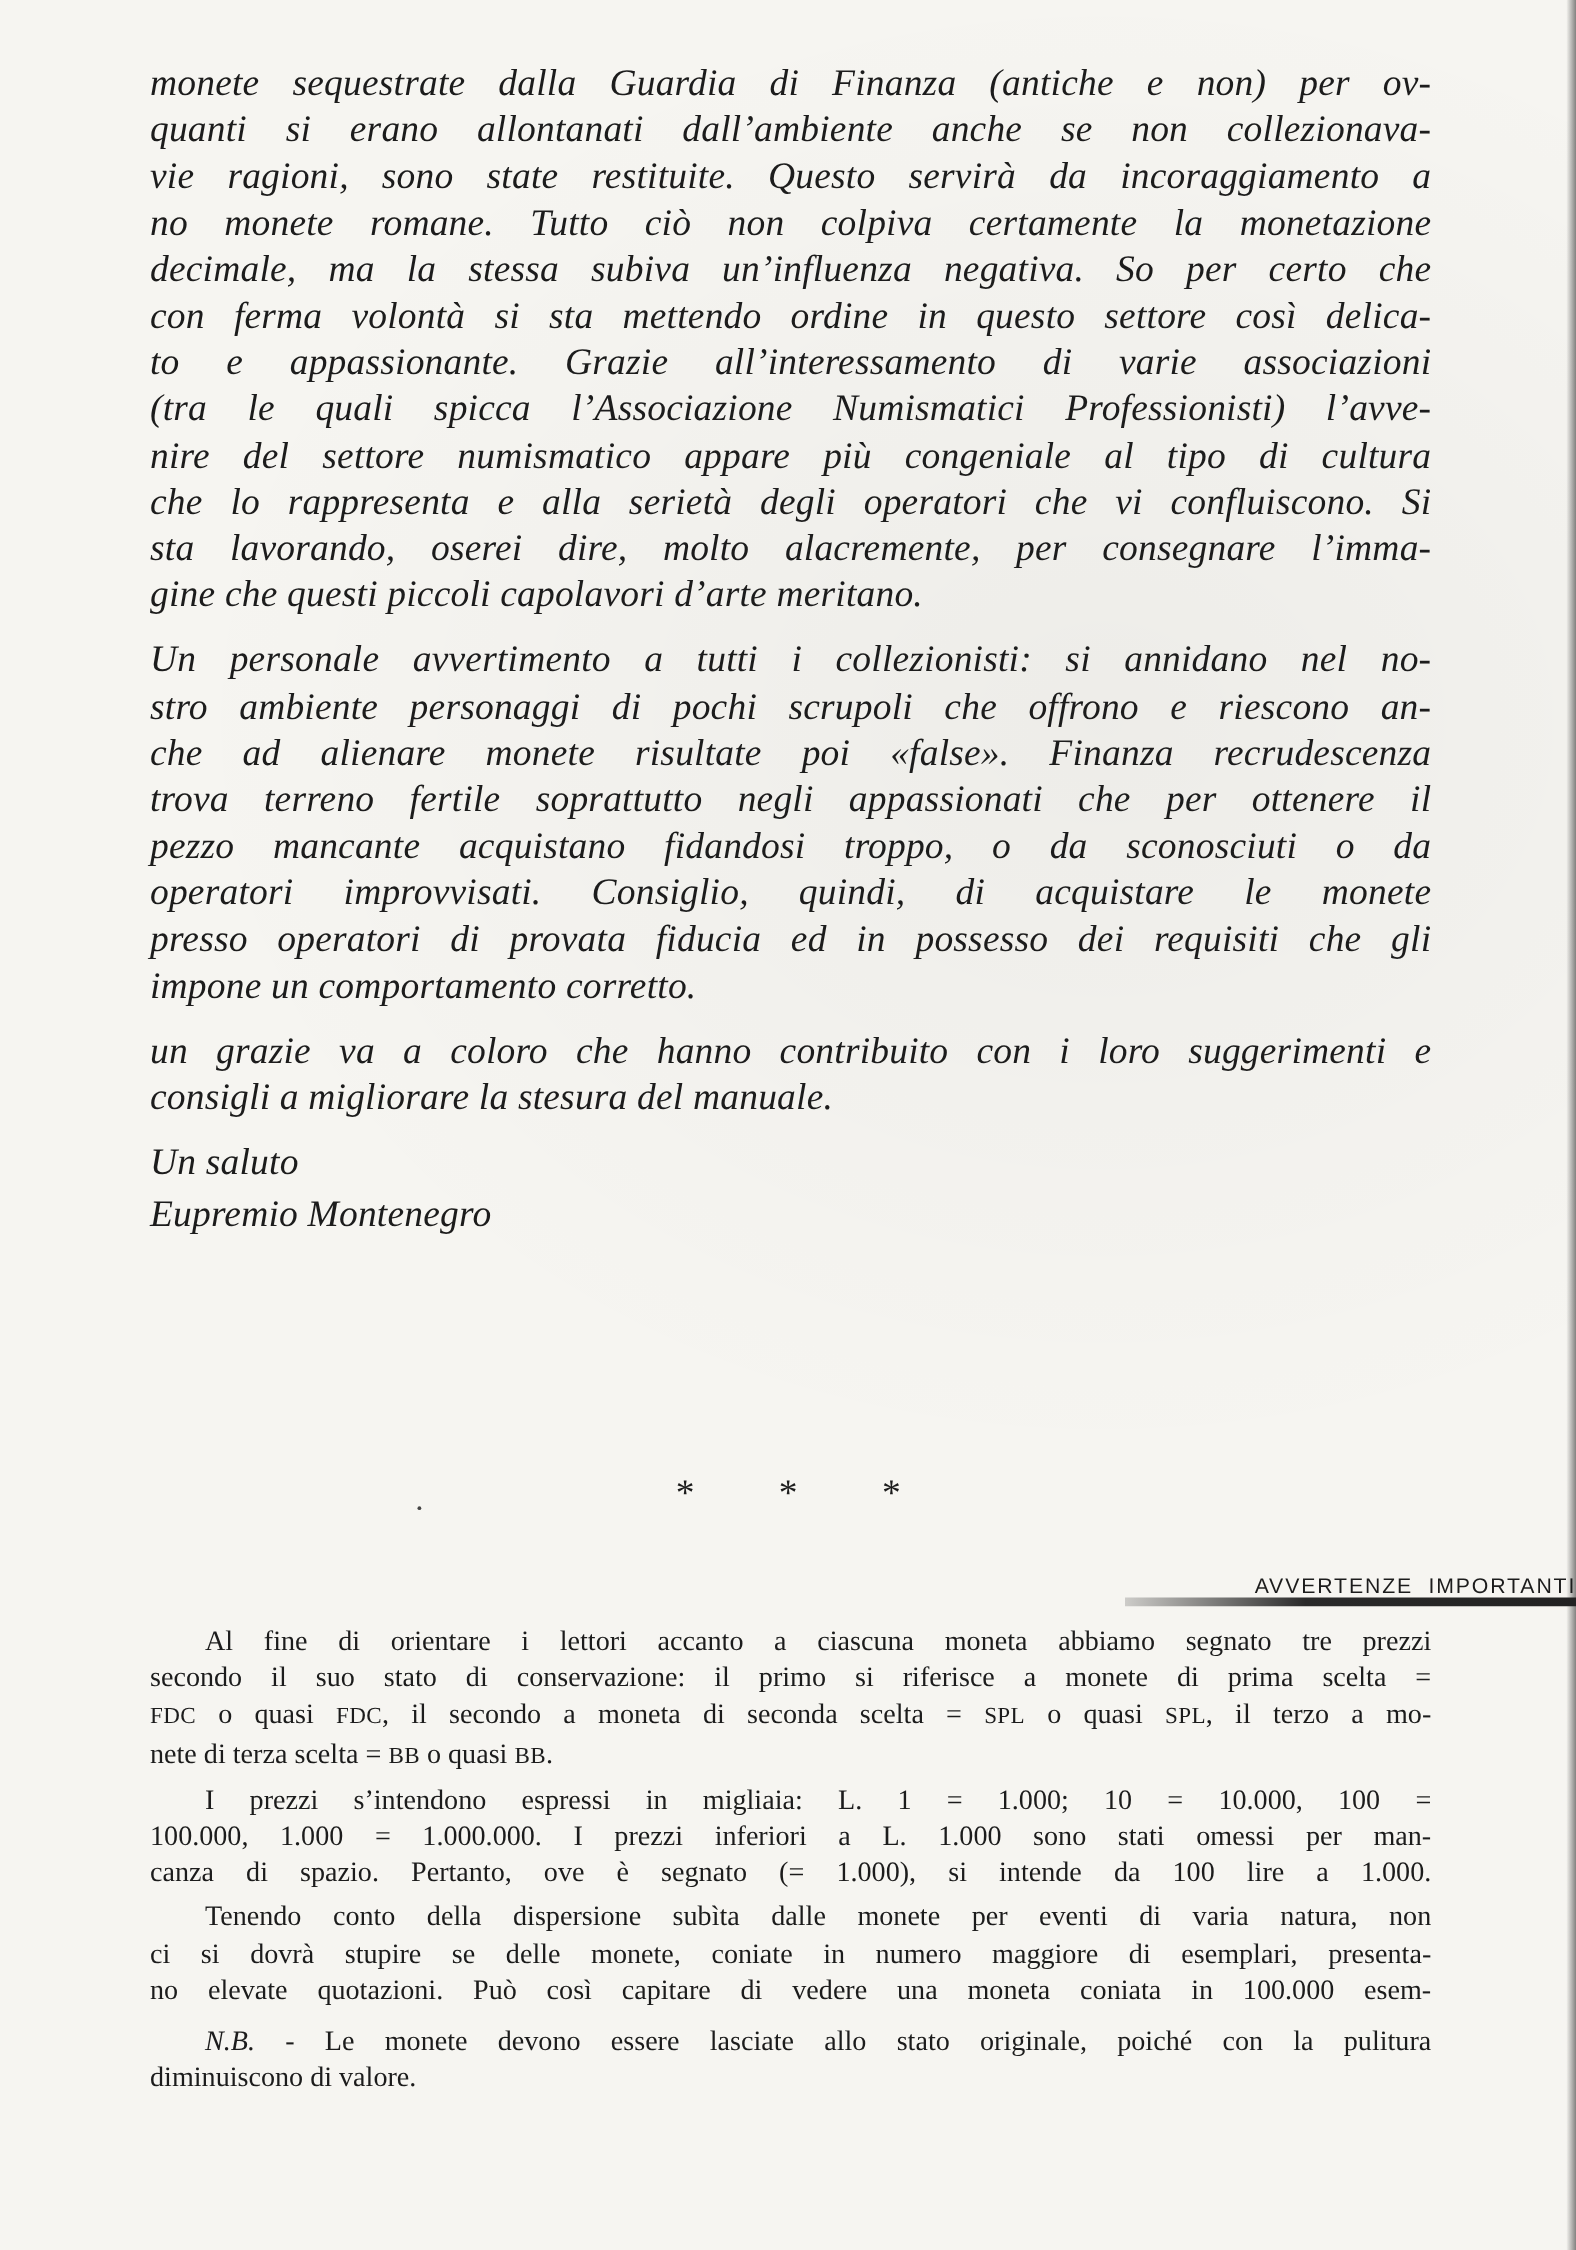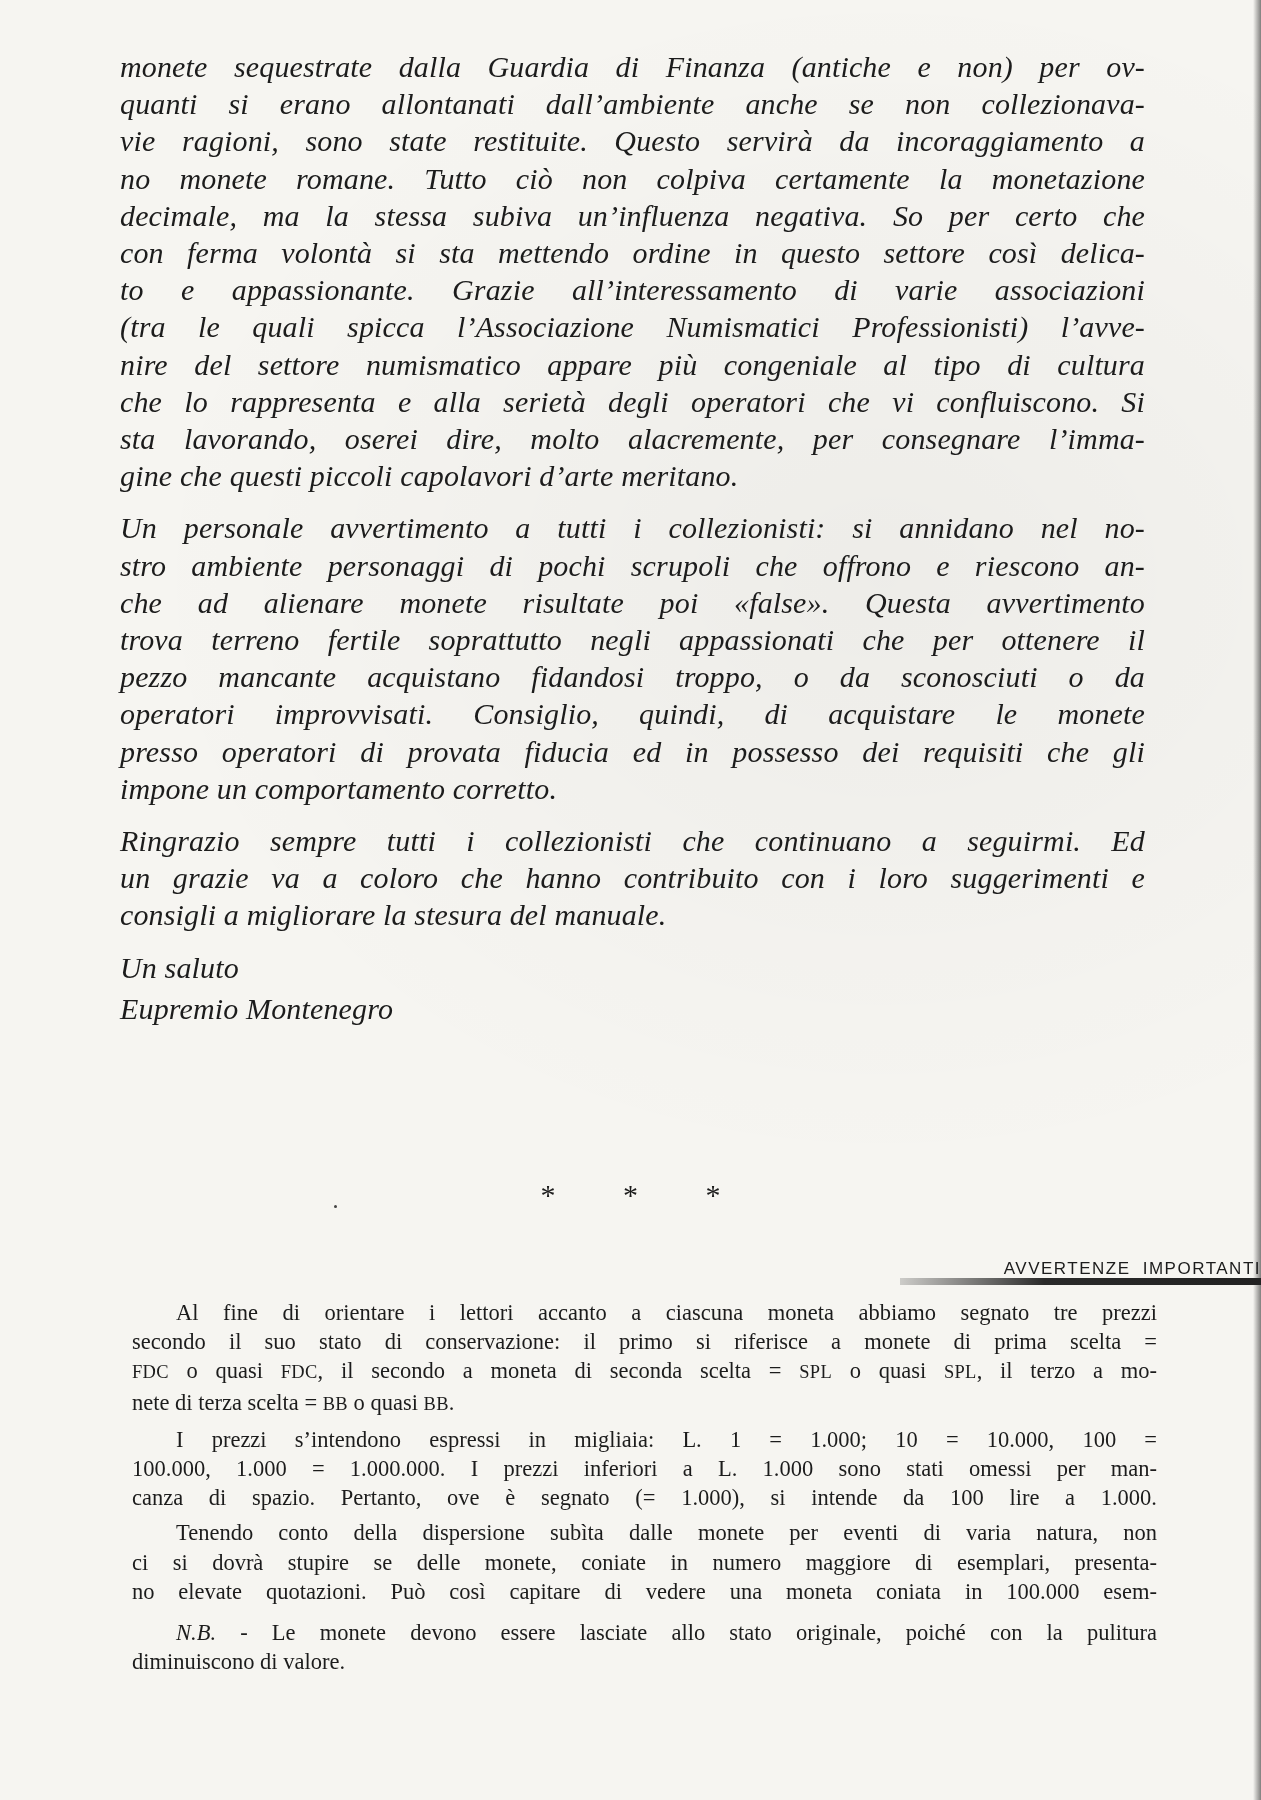--- a/index.html
+++ b/index.html
@@ -47,21 +47,21 @@
     position: absolute; left: 334px; top: 1205px; width: 3px; height: 3px;
     background: #444; border-radius: 50%;
   }
   .heading {
     position: absolute; left: 0; width: 1261px; top: 1259px;
     text-align: right;
     font-family: Liberation Sans, sans-serif;
     font-size: 17px; letter-spacing: 1.5px; word-spacing: 6px;
   }
   .roman-block {
-    position: absolute; left: 132px; top: 1298px; width: 1025px;
+    position: absolute; left: 120px; top: 1298px; width: 1025px;
     font-family: "Liberation Serif", "DejaVu Serif", serif;
     font-size: 22.5px; line-height: 29.2px;
   }
   .roman-block .rpara { margin: 0 0 6px 0; }
   .roman-block .rpara.gap { margin-top: 12px; }
   .sc { font-size: 0.82em; letter-spacing: 0.3px; }
   .indent { padding-left: 44px; }
   .nb { font-style: italic; }
 </style>
 </head>
@@ -80,29 +80,28 @@
       <span class="line">to e appassionante. Grazie all’interessamento di varie associazioni</span>
       <span class="line">(tra le quali spicca l’Associazione Numismatici Professionisti) l’avve-</span>
       <span class="line">nire del settore numismatico appare più congeniale al tipo di cultura</span>
       <span class="line">che lo rappresenta e alla serietà degli operatori che vi confluiscono. Si</span>
       <span class="line">sta lavorando, oserei dire, molto alacremente, per consegnare l’imma-</span>
       <span class="line last">gine che questi piccoli capolavori d’arte meritano.</span>
     </div>
     <div class="para">
       <span class="line">Un personale avvertimento a tutti i collezionisti: si annidano nel no-</span>
       <span class="line">stro ambiente personaggi di pochi scrupoli che offrono e riescono an-</span>
-      <span class="line">che ad alienare monete risultate poi «false». Questa avvertimento</span>
+      <span class="line">che ad alienare monete risultate poi «false». Finanza recrudescenza</span>
       <span class="line">trova terreno fertile soprattutto negli appassionati che per ottenere il</span>
       <span class="line">pezzo mancante acquistano fidandosi troppo, o da sconosciuti o da</span>
       <span class="line">operatori improvvisati. Consiglio, quindi, di acquistare le monete</span>
       <span class="line">presso operatori di provata fiducia ed in possesso dei requisiti che gli</span>
       <span class="line last">impone un comportamento corretto.</span>
     </div>
     <div class="para">
-      <span class="line">Ringrazio sempre tutti i collezionisti che continuano a seguirmi. Ed</span>
       <span class="line">un grazie va a coloro che hanno contribuito con i loro suggerimenti e</span>
       <span class="line last">consigli a migliorare la stesura del manuale.</span>
     </div>
     <span class="line last saluto">Un saluto</span>
     <span class="signature">Eupremio Montenegro</span>
   </div>
 
   <div class="asterisks">* * *</div>
   <div class="stray-dot"></div>
 

